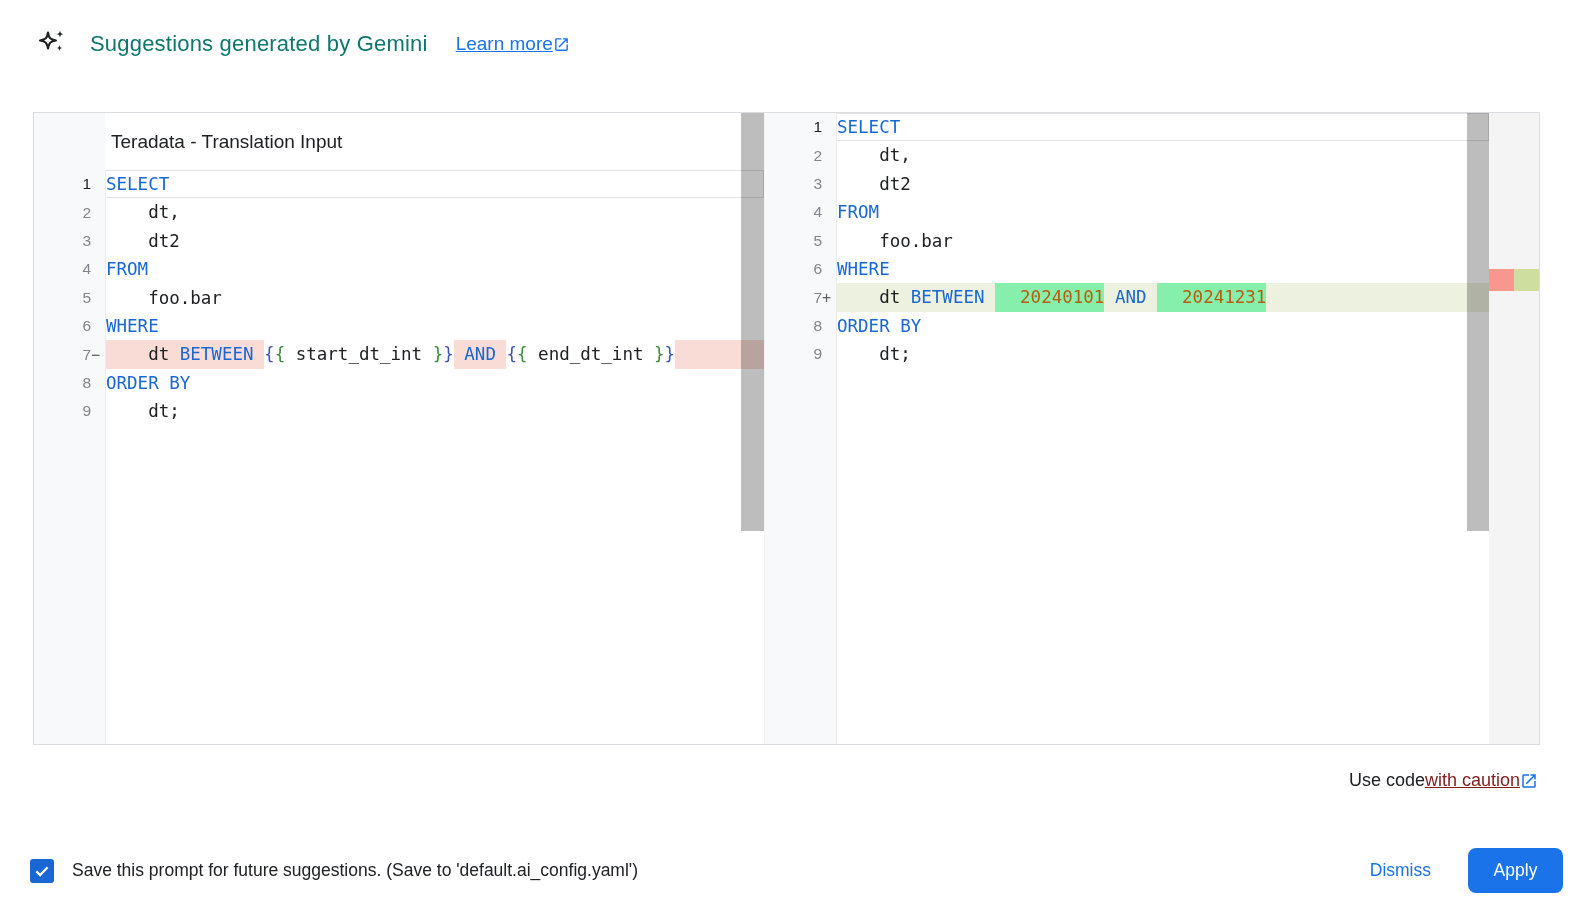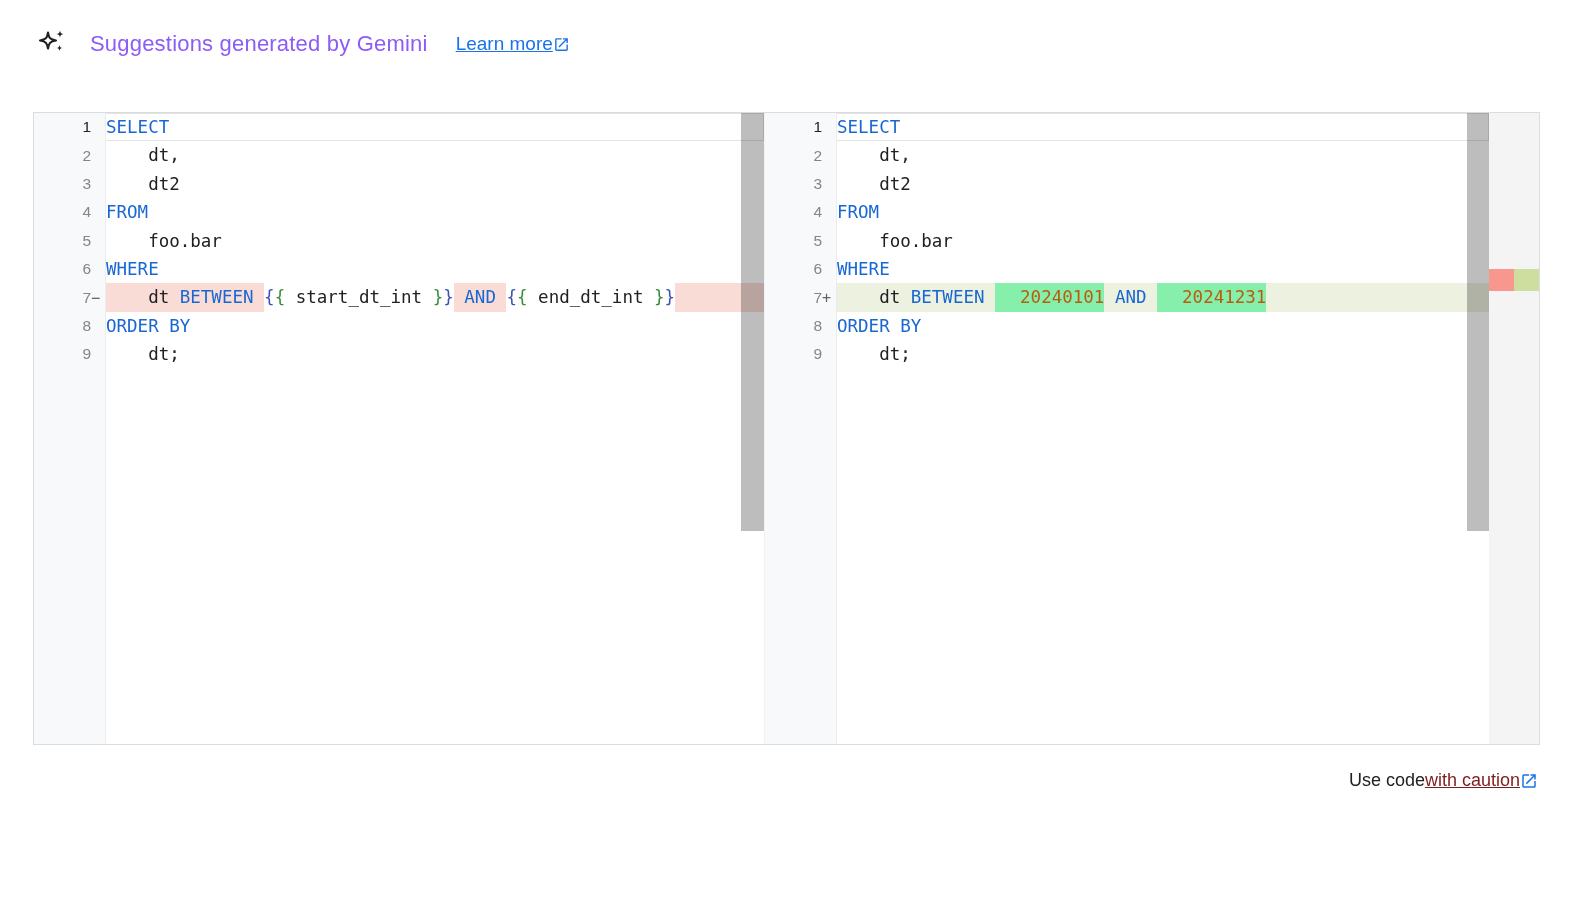--- a/index.html
+++ b/index.html
@@ -5,21 +5,21 @@
   * { margin:0; padding:0; box-sizing:border-box; }
   html,body { background:#fff; }
   .page {
     position:relative; width:1574px; height:918px; background:#fff;
     font-family:"Liberation Sans", sans-serif; color:#202124; overflow:hidden;
   }
 
   
   .top-header { position:absolute; top:28px; left:36px; display:flex; align-items:center; }
   .sparkle { width:32px; height:32px; flex:0 0 auto; }
-  .top-title { font-size:22px; color:#8b5cf6; margin-left:22px; letter-spacing:.2px; }
+  .top-title { font-size:22px; color:#0f766e; margin-left:22px; letter-spacing:.2px; }
   .learn-more { margin-left:28px; display:inline-flex; align-items:center; 
     font-size:19px; font-weight:500; color:#1a73e8; text-decoration:underline; cursor:pointer; }
   .ext-icon { width:17px; height:17px; fill:#1a73e8; }
 
   
   .diff-container {
     position:absolute; top:112px; left:33px; width:1507px; height:633px;
     border:1px solid #dadce0; display:flex; background:#fff;
   }
   .panel { position:relative; display:flex; flex-direction:column; height:100%; overflow:hidden; }
@@ -119,20 +119,24 @@
       <svg class="ext-icon" viewBox="0 0 24 24">
         <path d="M19 19H5V5h7V3H5c-1.11 0-2 .9-2 2v14c0 1.1.89 2 2 2h14c1.1 0 2-.9 2-2v-7h-2v7zM14 3v2h3.59l-9.83 9.83 1.41 1.41L19 6.41V10h2V3h-7z"></path>
       </svg>
     </a>
   </div>
 
   <div class="diff-container">
 
     <div class="panel panel-left">
       <div class="editor-rows">
+          <div class="row header-row">
+            <div class="gutter-cell"></div>
+            <div class="title-cell">Teradata - Translation Input</div>
+          </div>
           <div class="row code-row current">
             <div class="gutter-cell">
               <span class="ln-num">1</span>
               <span class="ln-marker"></span>
             </div>
             <div class="code-cell"><span class="tok-kw">SELECT</span></div>
           </div>
           <div class="row code-row">
             <div class="gutter-cell">
               <span class="ln-num">2</span>
@@ -282,14 +286,24 @@
 
 
   <div class="use-code">
     <span>Use code</span>
     <a>with caution</a>
     <svg class="ext-icon" viewBox="0 0 24 24" style="fill:#1a73e8;">
       <path d="M19 19H5V5h7V3H5c-1.11 0-2 .9-2 2v14c0 1.1.89 2 2 2h14c1.1 0 2-.9 2-2v-7h-2v7zM14 3v2h3.59l-9.83 9.83 1.41 1.41L19 6.41V10h2V3h-7z"></path>
     </svg>
   </div>
 
+  <div class="bottom-bar">
+    <div class="checkbox" role="checkbox" aria-checked="true">
+      <svg viewBox="0 0 24 24">
+          <polyline points="4.5,12.5 9.5,17.5 19.5,7"></polyline>
+        </svg>
+    </div>
+    <div class="save-label">Save this prompt for future suggestions. (Save to 'default.ai_config.yaml')</div>
+    <button class="dismiss-btn">Dismiss</button>
+    <button class="apply-btn">Apply</button>
+  </div>
 
 </div>
 
 </body></html>

